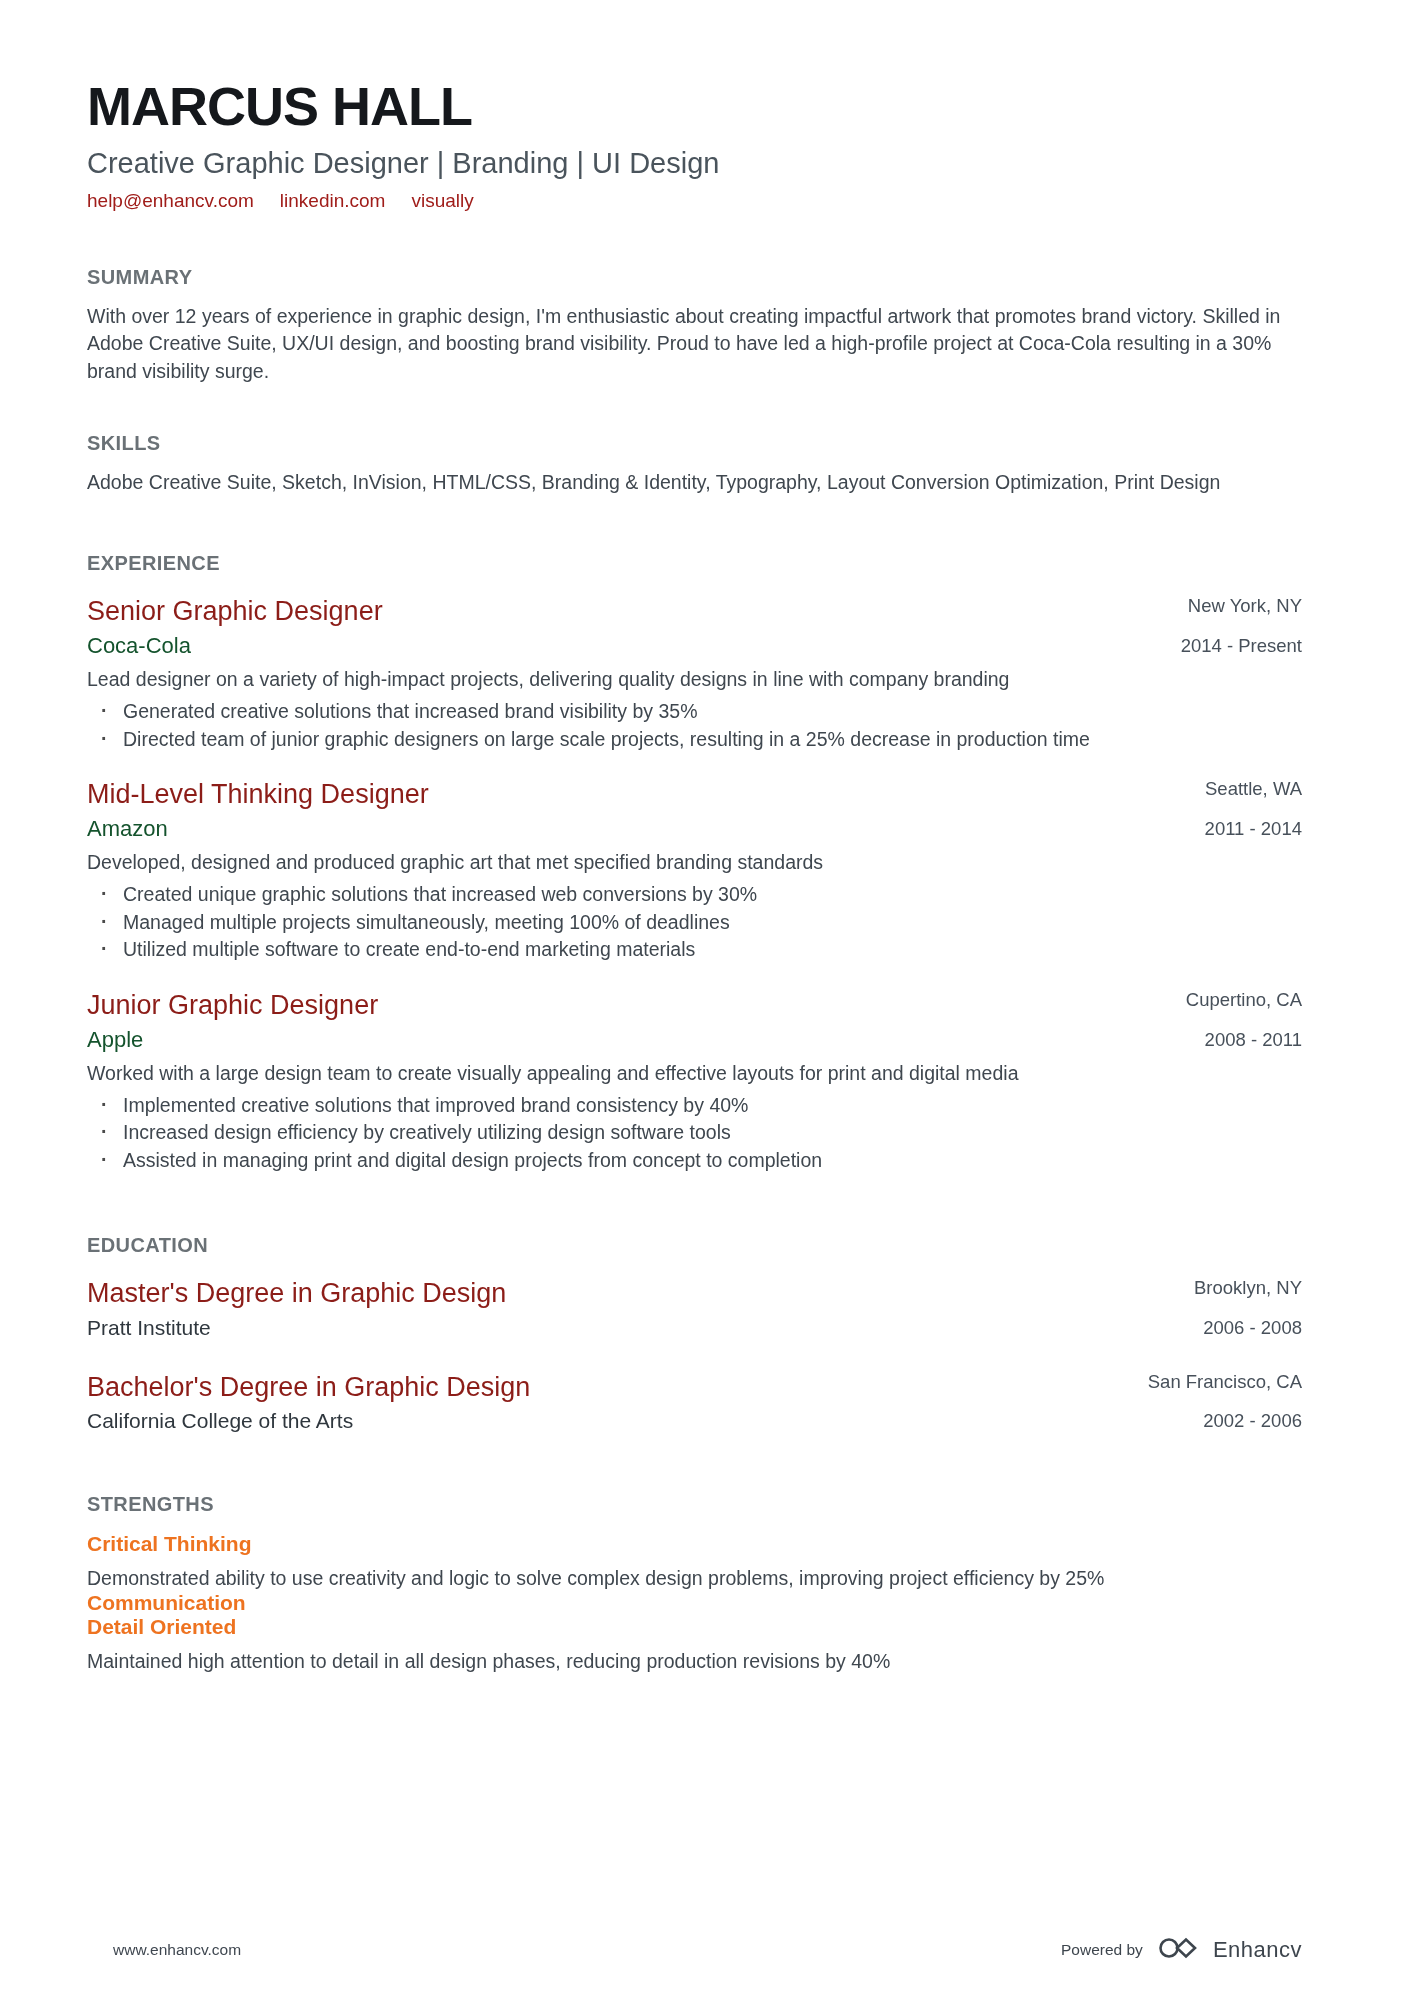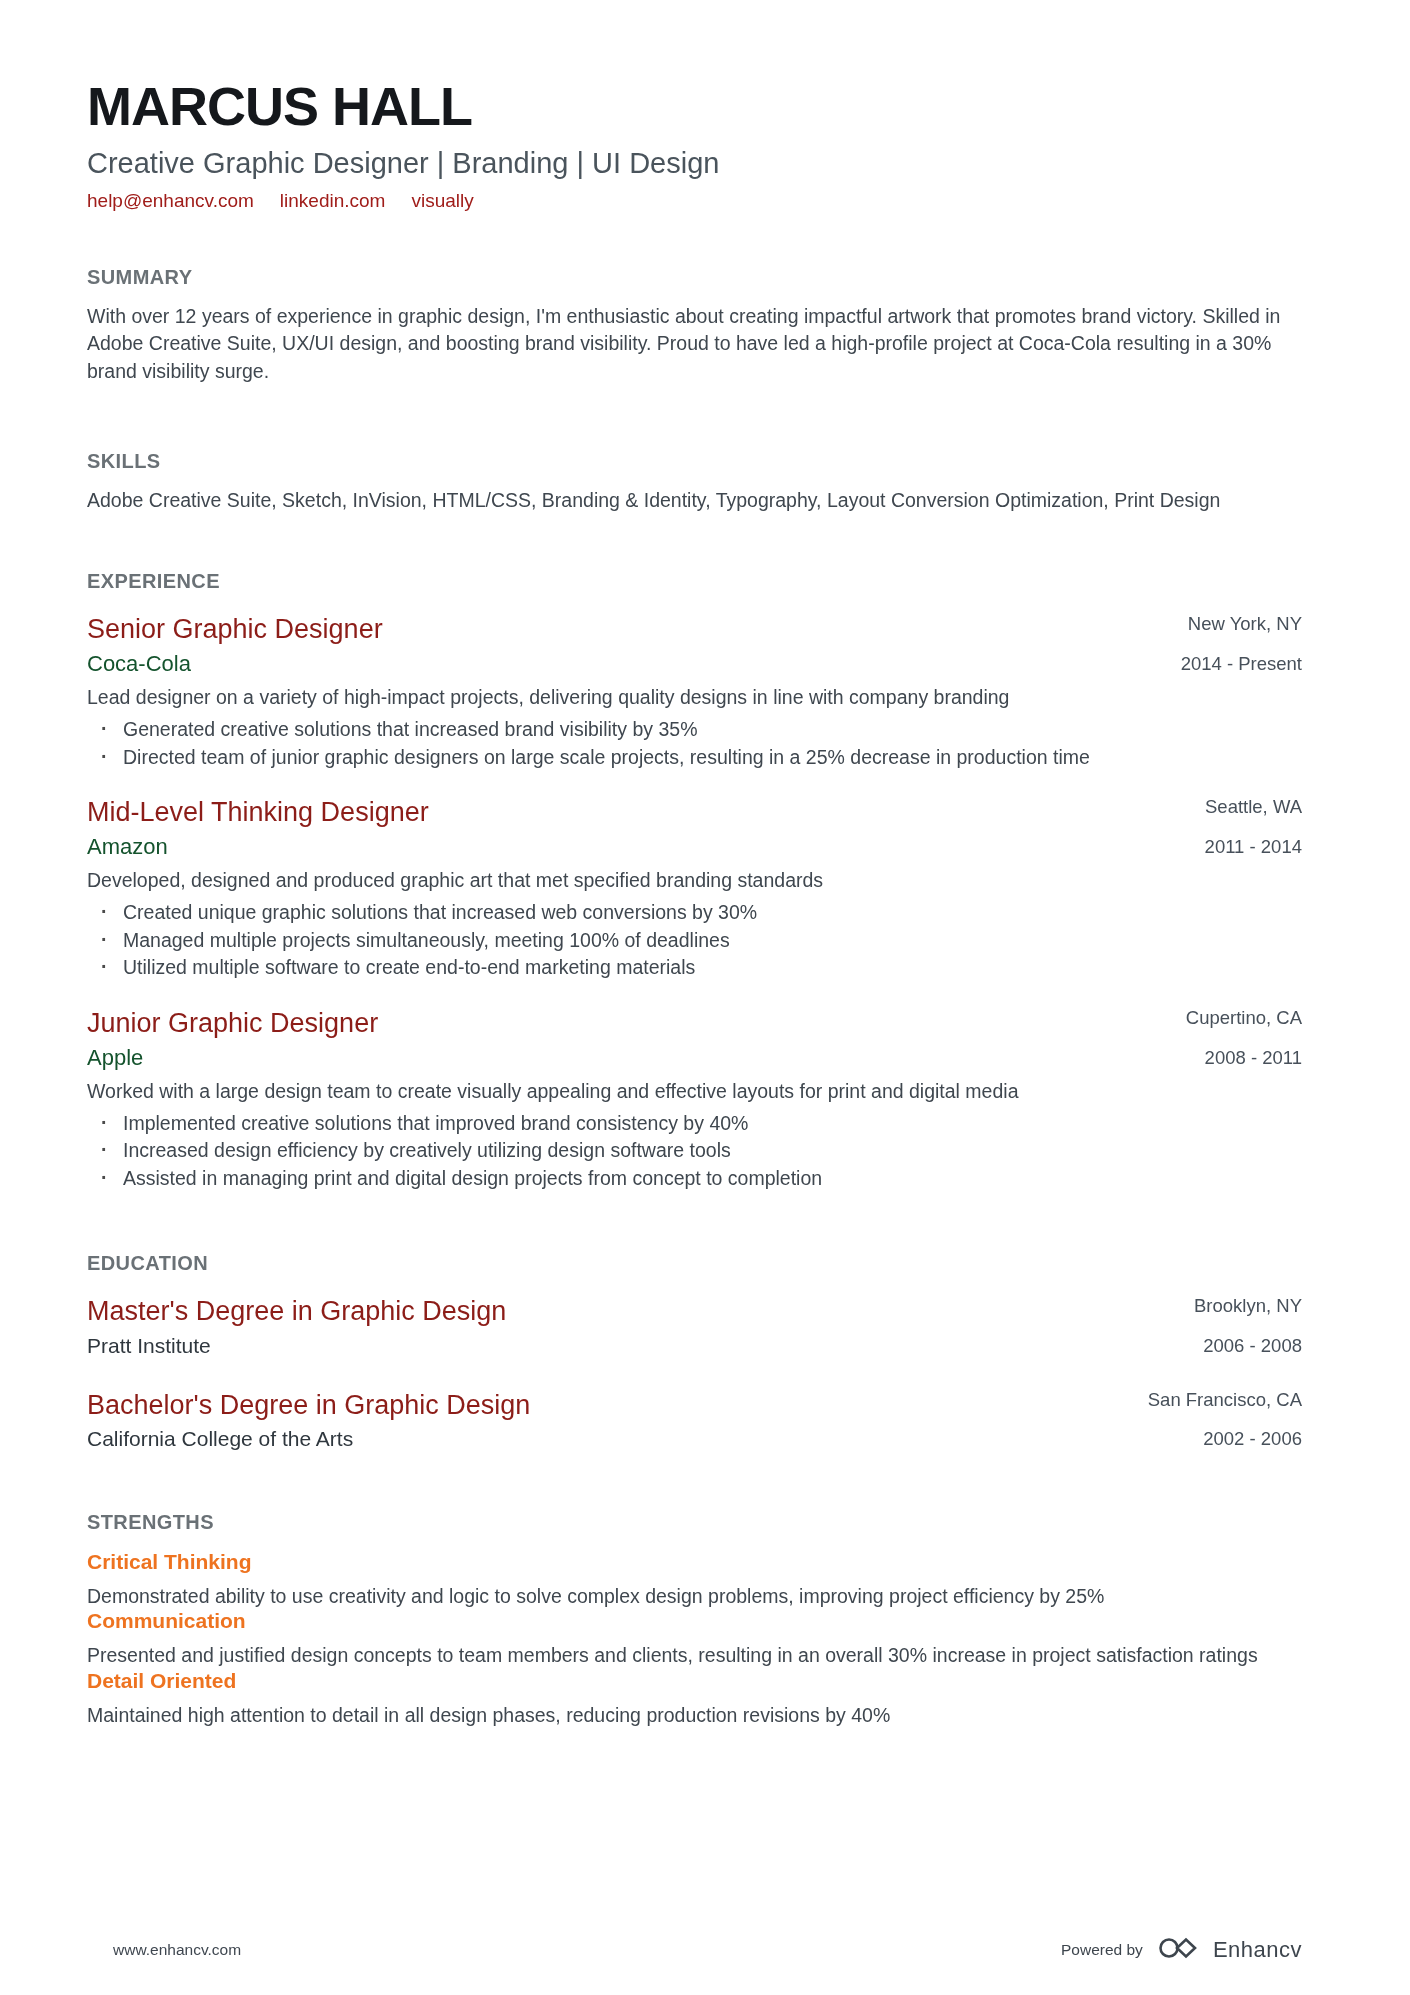--- a/index.html
+++ b/index.html
@@ -40,21 +40,21 @@
   }
   .contacts span { cursor: pointer; }
   
   .sec-heading {
     font-size: 20px;
     font-weight: 700;
     letter-spacing: 0.4px;
     color: #6a7176;
   }
   .mt-summary { margin-top: 54px; }
-  .mt-skills  { margin-top: 64px; }
+  .mt-skills  { margin-top: 46px; }
   .mt-exp     { margin-top: 56px; }
   .mt-edu     { margin-top: 60px; }
   .mt-str     { margin-top: 58px; }
   .body-text {
     margin-top: 14px;
     font-size: 19.5px;
     line-height: 1.42;
     color: #3f474f;
   }
   
@@ -262,21 +262,20 @@
   </div>
 
   <div class="sec-heading mt-str">STRENGTHS</div>
   <div class="strengths-grid">
     <div>
       <div class="strength-title">Critical Thinking</div>
       <div class="strength-text">Demonstrated ability to use creativity and logic to solve complex design problems, improving project efficiency by 25%</div>
     </div>
     <div>
       <div class="strength-title">Communication</div>
-      <div class="strength-text">Presented and justified design concepts to team members and clients, resulting in an overall 30% increase in project satisfaction ratings</div>
     </div>
     <div>
       <div class="strength-title">Detail Oriented</div>
       <div class="strength-text">Maintained high attention to detail in all design phases, reducing production revisions by 40%</div>
     </div>
   </div>
 
   <div class="footer">
     <span class="footer-site">www.enhancv.com</span>
     <div class="footer-brand">

